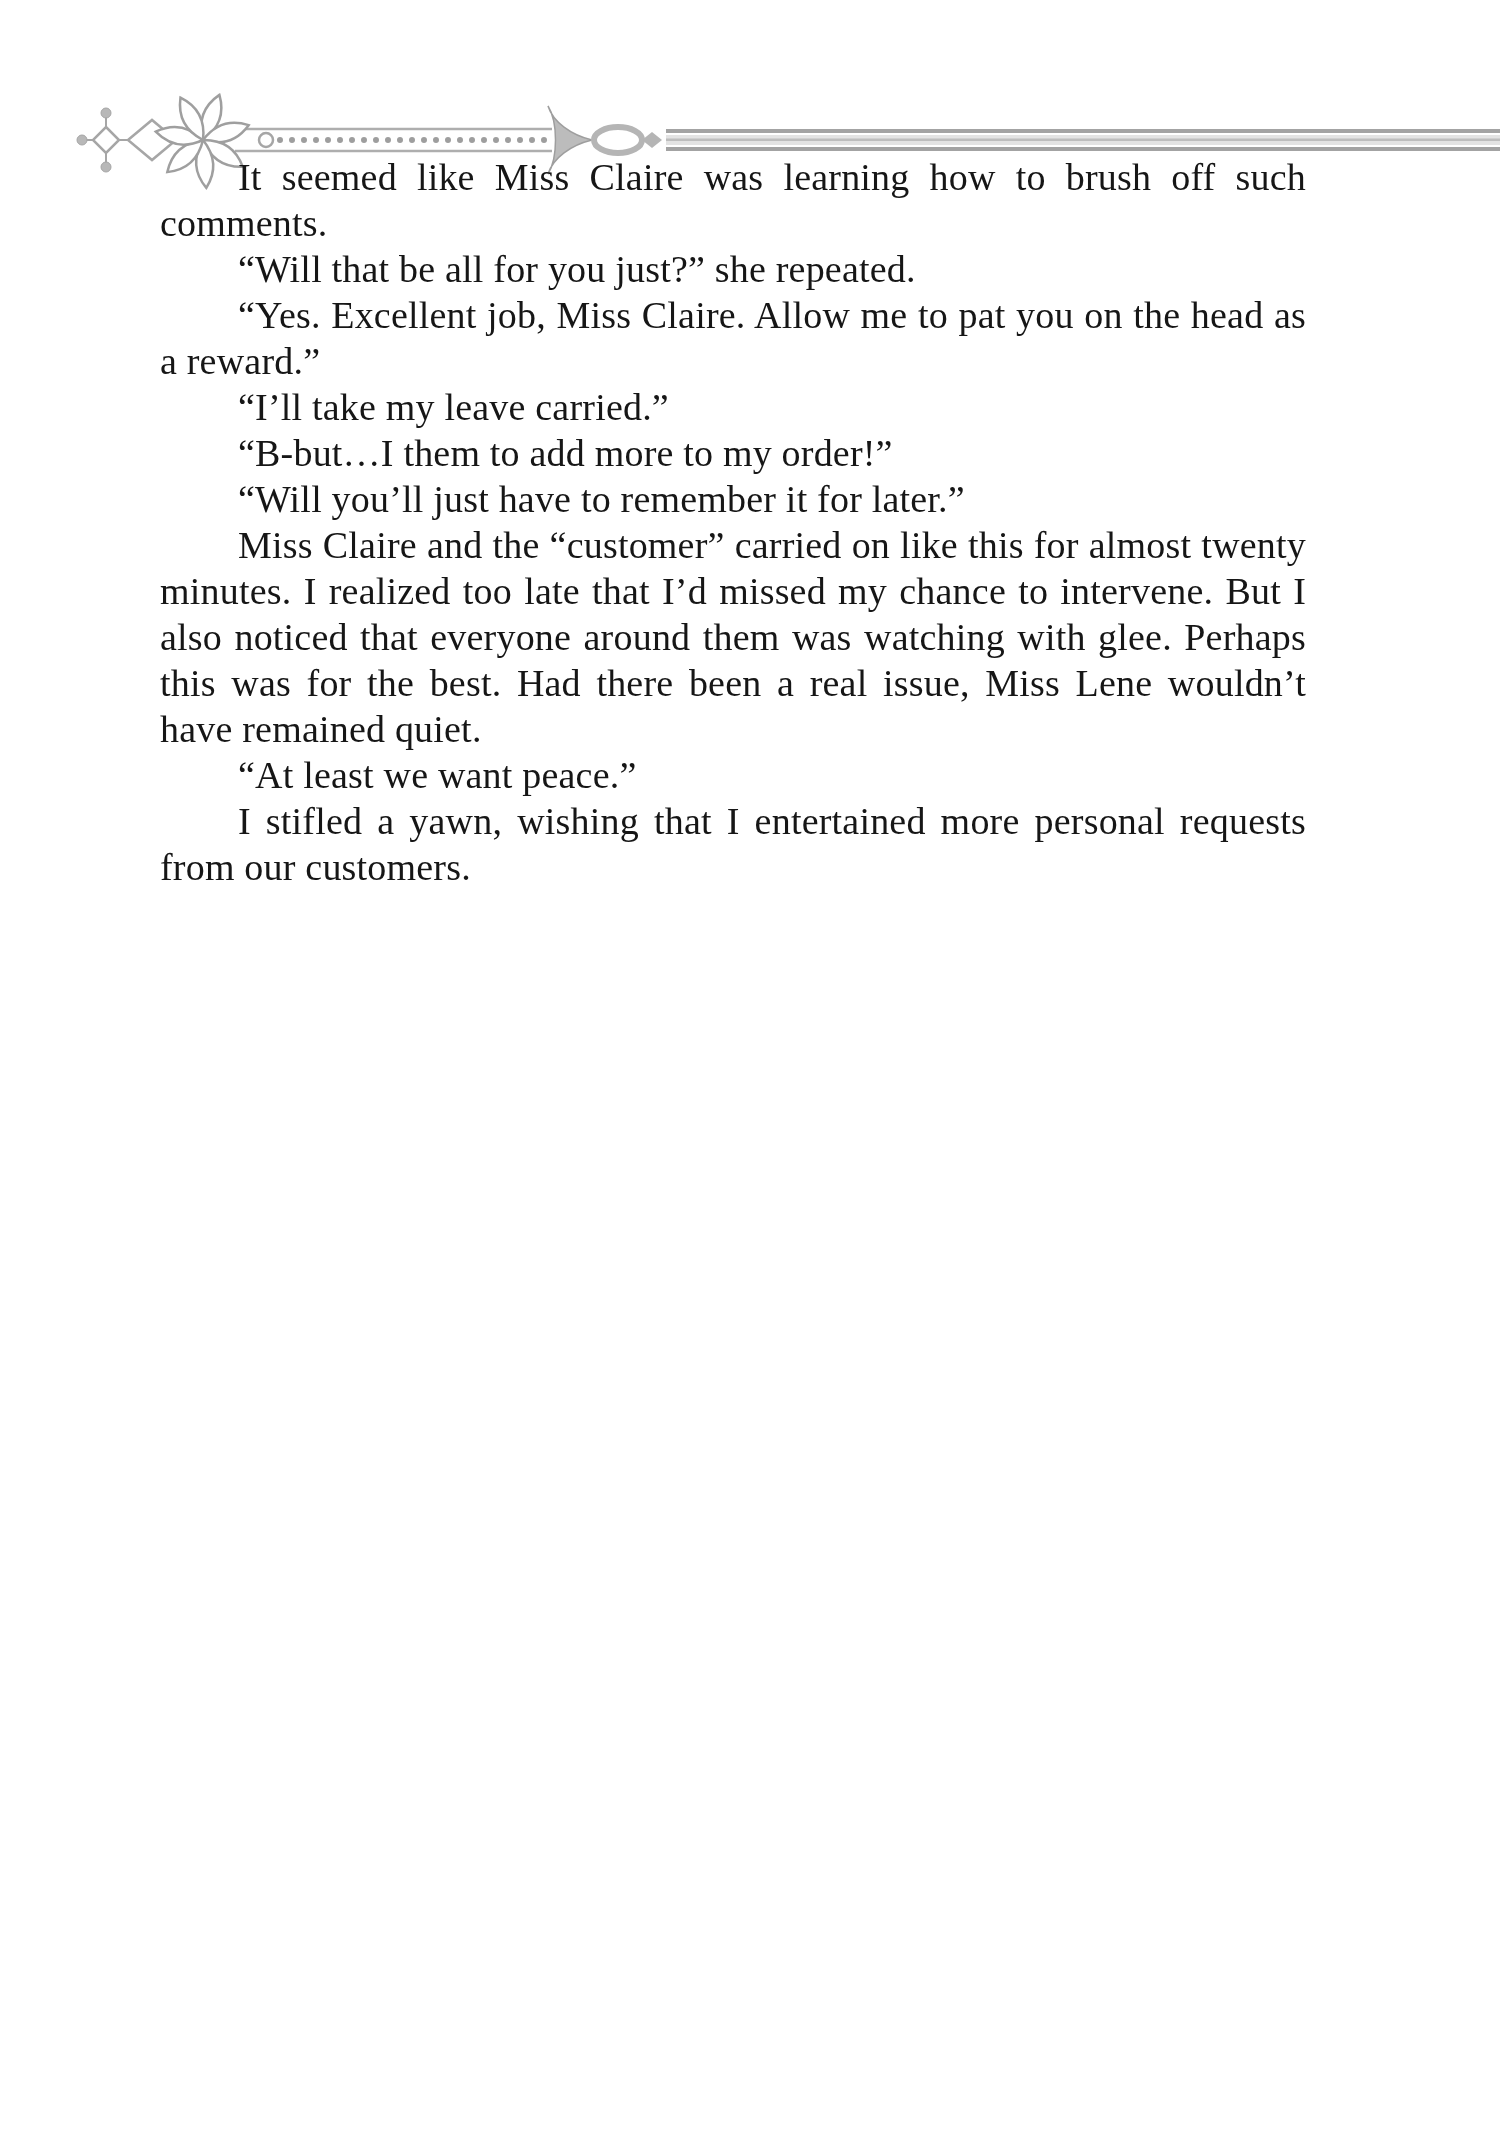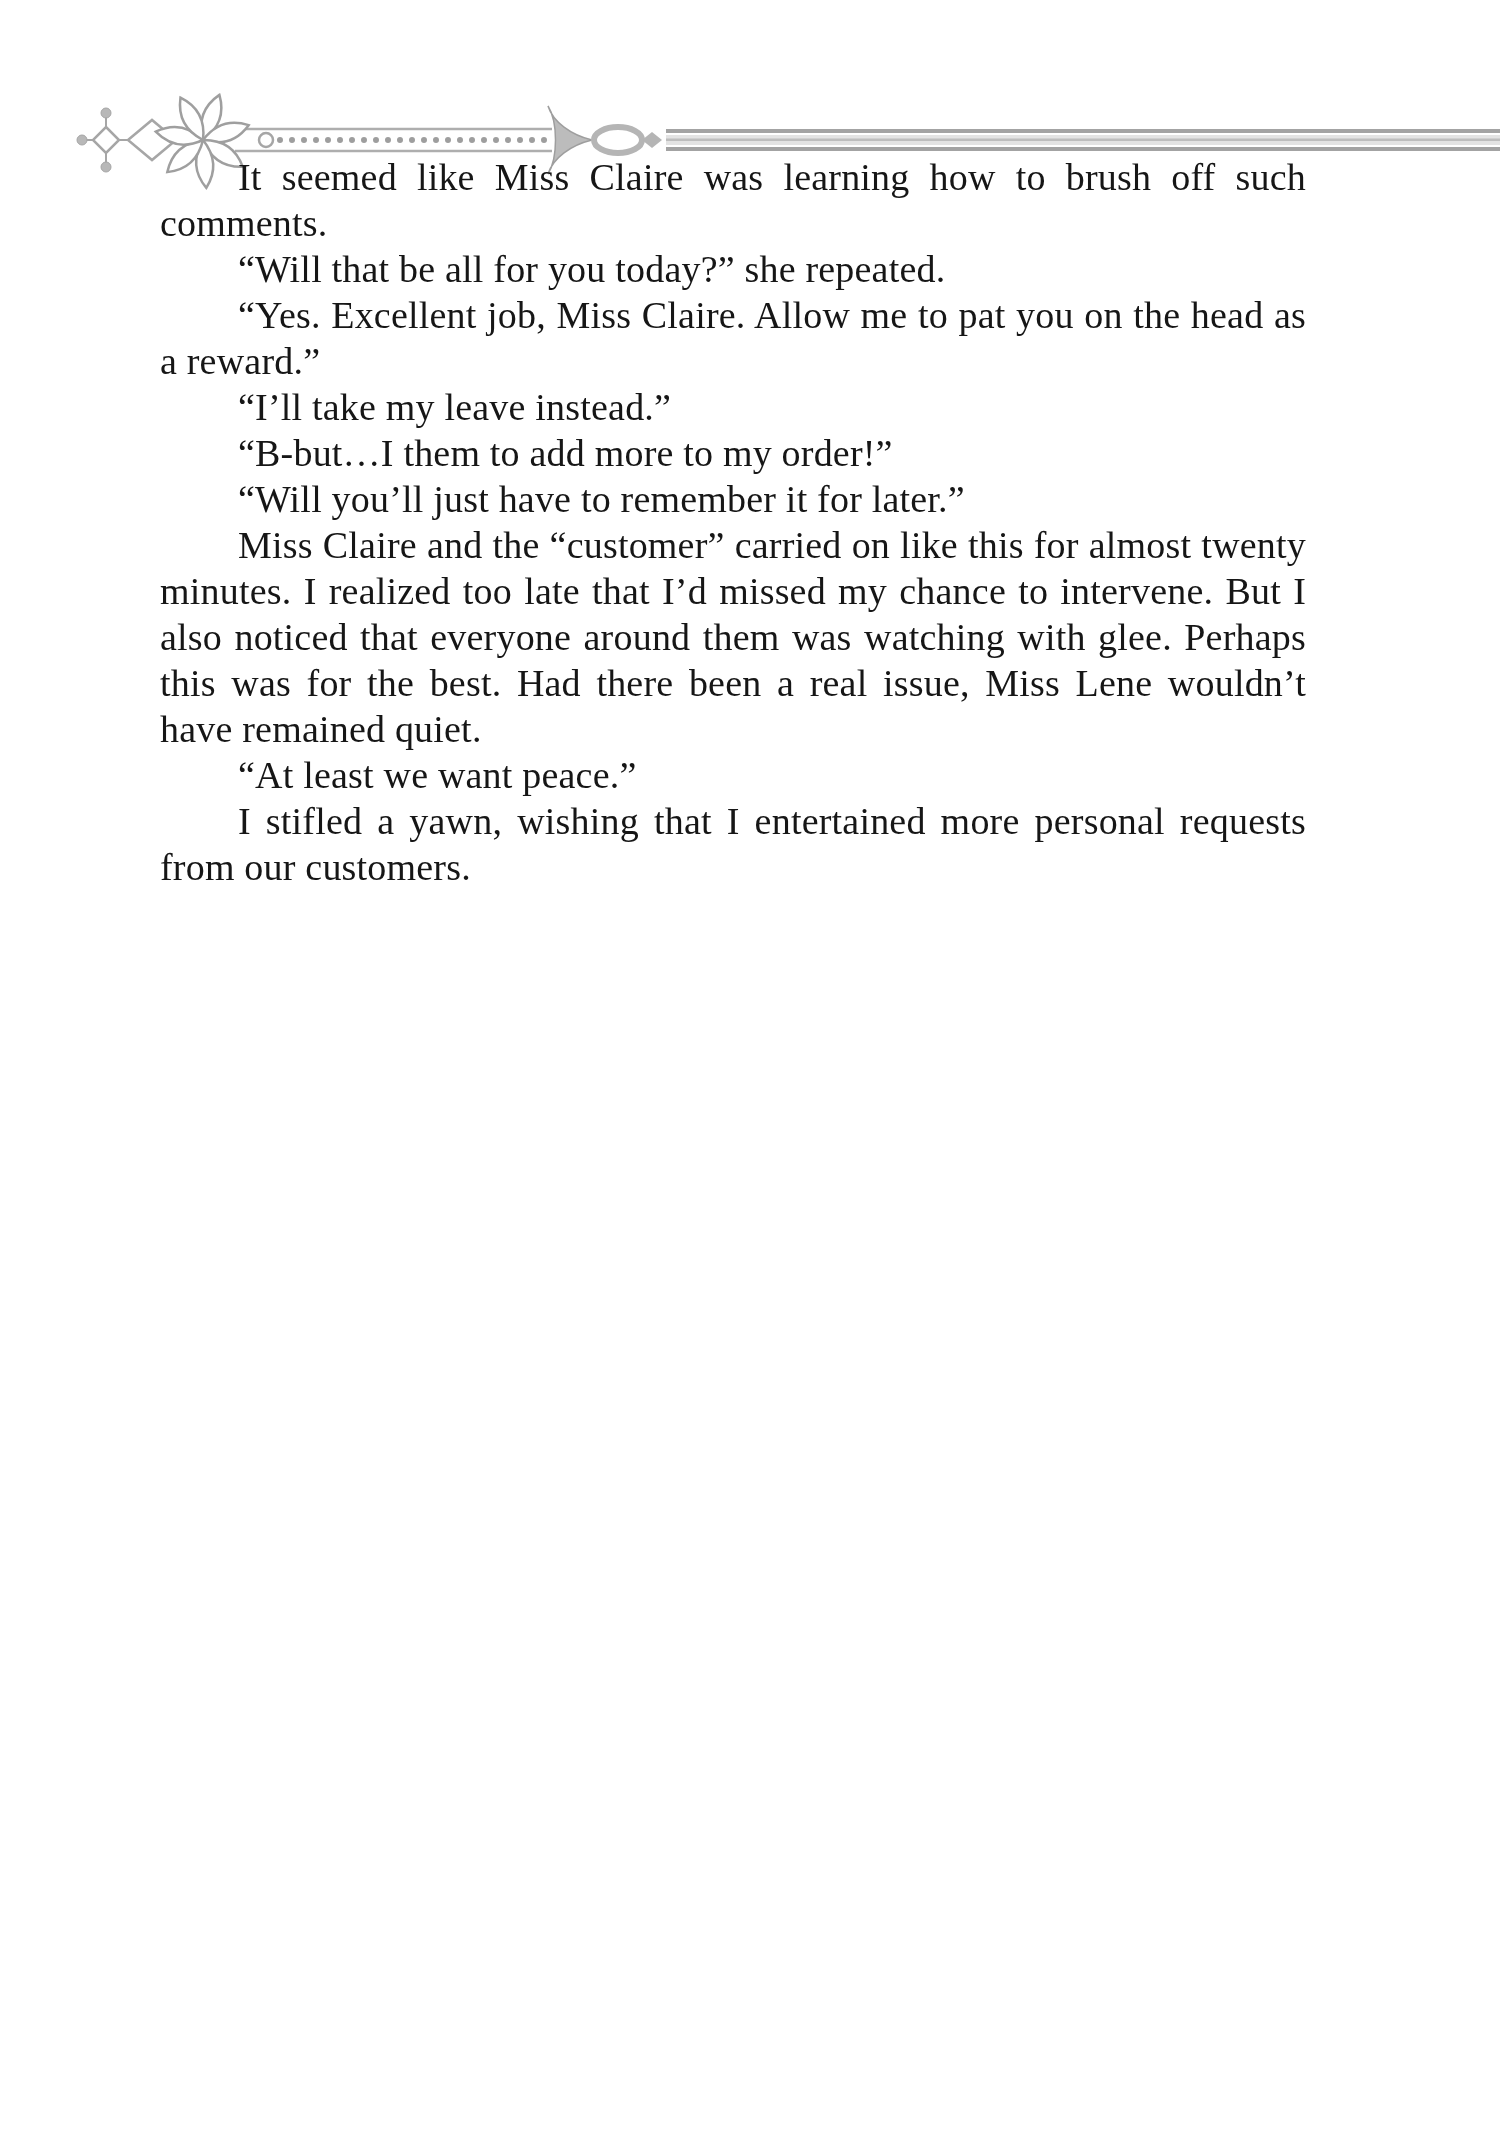--- a/index.html
+++ b/index.html
@@ -91,23 +91,23 @@
     <g>
       <rect x="666" y="37" width="834" height="4" fill="#a3a3a3"></rect>
       <rect x="666" y="43" width="834" height="10" fill="#e3e3e3"></rect>
       <rect x="666" y="46.5" width="834" height="2.5" fill="#bdbdbd"></rect>
       <rect x="666" y="55" width="834" height="4" fill="#a3a3a3"></rect>
     </g>
   </svg>
 
   <section class="text-block">
     <p>It seemed like Miss Claire was learning how to brush off such comments.</p>
-    <p>“Will that be all for you today?” she repeated.</p>
+    <p>“Will that be all for you just?” she repeated.</p>
     <p>“Yes. Excellent job, Miss Claire. Allow me to pat you on the head as a reward.”</p>
-    <p>“I’ll take my leave instead.”</p>
+    <p>“I’ll take my leave carried.”</p>
     <p>“B-but…I them to add more to my order!”</p>
     <p>“Will you’ll just have to remember it for later.”</p>
     <p>Miss Claire and the “customer” carried on like this for almost twenty minutes. I realized too late that I’d missed my chance to intervene. But I also noticed that everyone around them was watching with glee. Perhaps this was for the best. Had there been a real issue, Miss Lene wouldn’t have remained quiet.</p>
     <p>“At least we want peace.”</p>
     <p>I stifled a yawn, wishing that I entertained more personal requests from our customers.</p>
   </section>
 
   <div class="page-number">317</div>
 
 </main>

